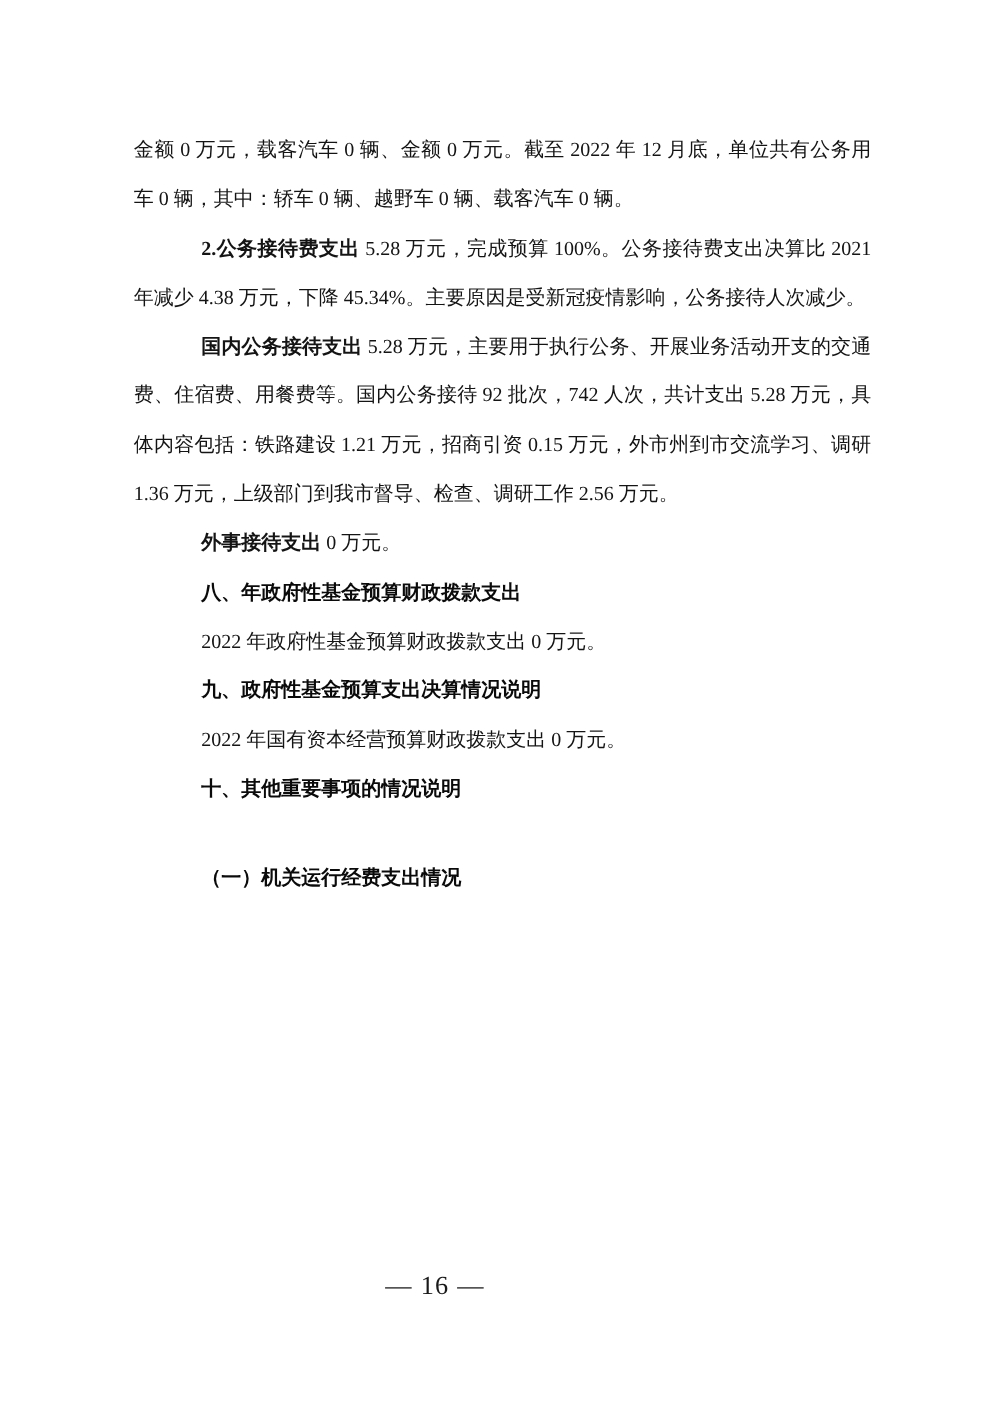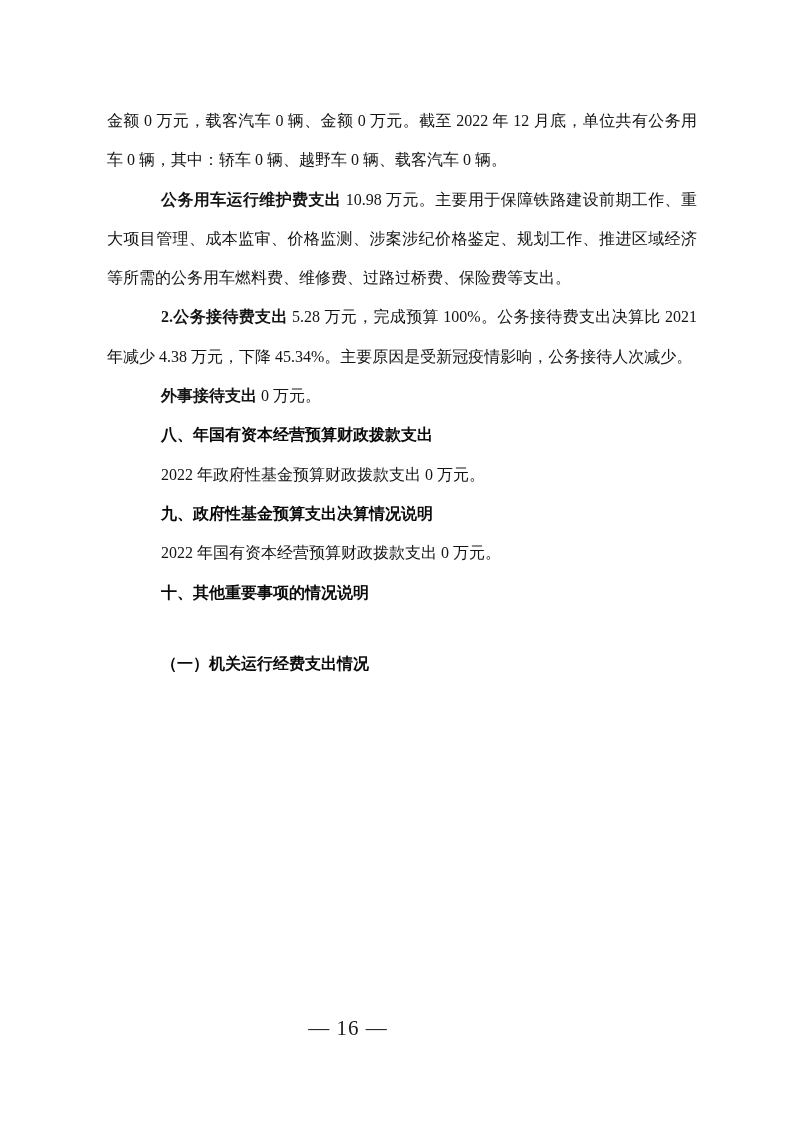--- a/index.html
+++ b/index.html
@@ -59,24 +59,24 @@
     letter-spacing: 1px;
     color: #1a1a1a;
   }
 </style>
 </head>
 <body>
 
 <div class="page">
   <div class="doc-content" id="doc-content">
       <p class="doc-line kind-body"><span class="run-regular">金额 0 万元，载客汽车 0 辆、金额 0 万元。截至 2022 年 12 月底，单位共有公务用车 0 辆，其中：轿车 0 辆、越野车 0 辆、载客汽车 0 辆。</span></p>
-      <p class="doc-line kind-body indent"><span class="run-bold">公务用车运行维护费支出</span><span class="run-regular"> 10.98 万元。主要用于保障铁路建设前期工作、重大项目管理、成本监审、价格监测、涉案涉纪价格鉴定、规划工作、推进区域经济等所需的公务用车燃料费、维修费、过路过桥费、保险费等支出。</span></p>
       <p class="doc-line kind-body indent"><span class="run-bold">2.公务接待费支出</span><span class="run-regular"> 5.28 万元，完成预算 100%。公务接待费支出决算比 2021 年减少 4.38 万元，下降 45.34%。主要原因是受新冠疫情影响，公务接待人次减少。</span></p>
+      <p class="doc-line kind-body indent"><span class="run-bold">国内公务接待支出</span><span class="run-regular"> 5.28 万元，主要用于执行公务、开展业务活动开支的交通费、住宿费、用餐费等。国内公务接待 92 批次，742 人次，共计支出 5.28 万元，具体内容包括：铁路建设 1.21 万元，招商引资 0.15 万元，外市州到市交流学习、调研 1.36 万元，上级部门到我市督导、检查、调研工作 2.56 万元。</span></p>
       <p class="doc-line kind-body indent"><span class="run-bold">外事接待支出</span><span class="run-regular"> 0 万元。</span></p>
-      <p class="doc-line kind-heading indent"><span class="run-bold">八、年国有资本经营预算财政拨款支出</span></p>
+      <p class="doc-line kind-heading indent"><span class="run-bold">八、年政府性基金预算财政拨款支出</span></p>
       <p class="doc-line kind-body indent"><span class="run-regular">2022 年政府性基金预算财政拨款支出 0 万元。</span></p>
       <p class="doc-line kind-heading indent"><span class="run-bold">九、政府性基金预算支出决算情况说明</span></p>
       <p class="doc-line kind-body indent"><span class="run-regular">2022 年国有资本经营预算财政拨款支出 0 万元。</span></p>
       <p class="doc-line kind-heading indent"><span class="run-bold">十、其他重要事项的情况说明</span></p>
       <p class="doc-line kind-subheading indent"><span class="run-bold">（一）机关运行经费支出情况</span></p>
     </div>
   <div class="page-footer">— 16 —</div>
 </div>
 
 </body></html>

